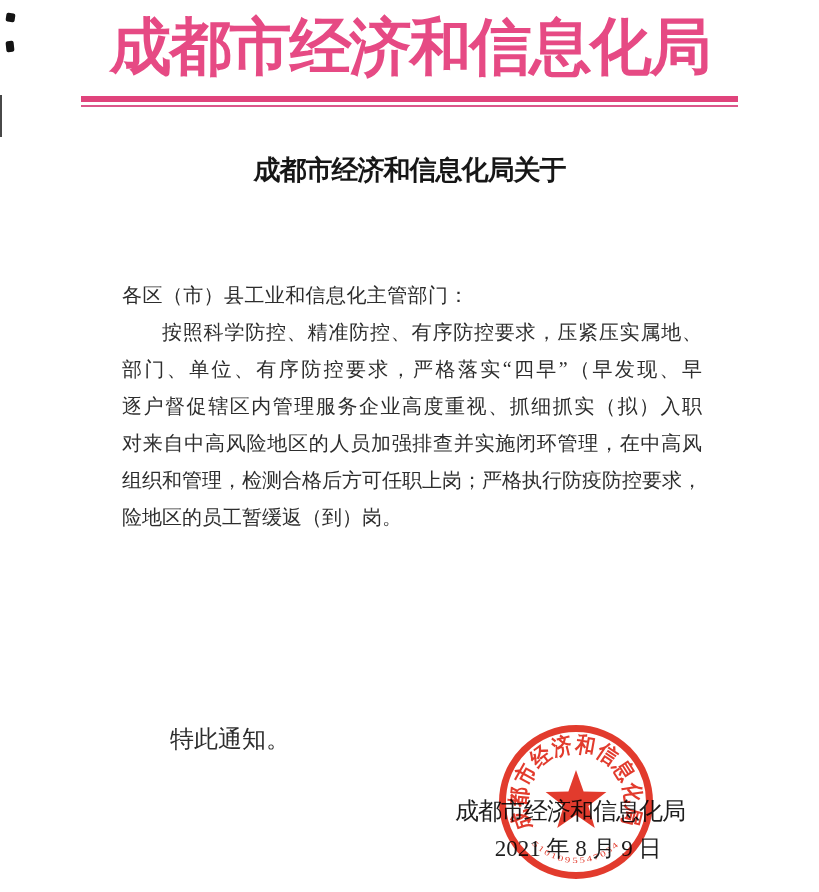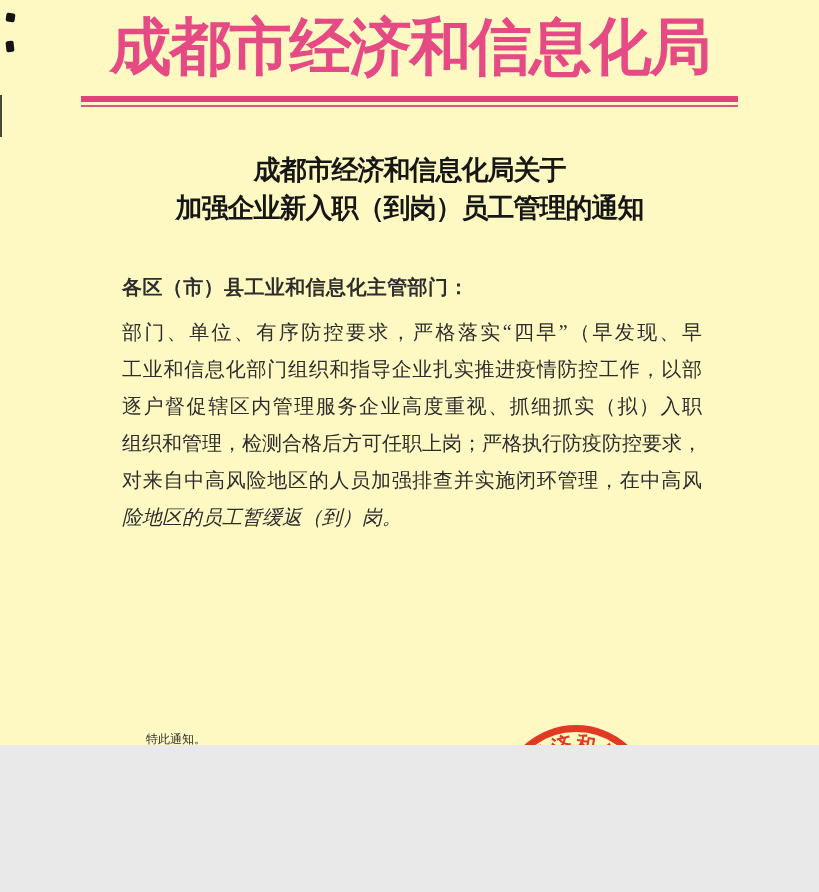--- a/index.html
+++ b/index.html
@@ -1,18 +1,18 @@
 <!DOCTYPE html>
 <html><head>
 <meta charset="utf-8">
 <style>
   html,body{margin:0;padding:0;background:#e9e9e9;}
   .page{
-    position:relative;width:819px;height:745px;margin:0 auto;
-    background:#fef9c3;overflow:hidden;
+    position:relative;width:819px;height:892px;margin:0 auto;
+    background:#ffffff;overflow:hidden;
     font-family:"Liberation Serif","DejaVu Serif",serif;
   }
   
   .speck{position:absolute;background:#141414;border-radius:2px;}
   .speck.s1{left:6px;top:13px;width:9px;height:9px;transform:rotate(8deg);}
   .speck.s2{left:6px;top:41px;width:8px;height:11px;transform:rotate(-6deg);}
   .edge-line{position:absolute;left:0;top:95px;width:2px;height:42px;background:#1a1a1a;opacity:.8;}
   
   .banner{
     position:absolute;top:12px;left:0;right:0;text-align:center;
@@ -21,33 +21,33 @@
   }
   .rule-thick{position:absolute;left:81px;top:96px;width:657px;height:6px;background:#e0437c;}
   .rule-thin{position:absolute;left:81px;top:105px;width:657px;height:2px;background:#db578a;}
   
   .doc-title{
     position:absolute;top:151px;left:0;right:0;text-align:center;
     font-size:27px;font-weight:bold;letter-spacing:-1px;line-height:38px;color:#161616;
   }
   
   .salutation{
-    position:absolute;top:269px;left:122px;width:580px;
-    font-size:20px;line-height:37px;color:#2d2d2d;letter-spacing:.4px;font-weight:bold;
+    position:absolute;top:277px;left:122px;width:580px;
+    font-size:20px;line-height:37px;color:#2d2d2d;letter-spacing:.4px;
   }
   .body-block{position:absolute;top:314px;left:122px;width:580px;}
   .body-line{
     font-size:20px;line-height:37px;color:#2d2d2d;
     text-align:justify;text-align-last:justify;white-space:nowrap;
   }
   .body-line.indent{text-indent:2em;}
-  .body-line.last{text-align-last:left;white-space:normal;font-style:italic;}
+  .body-line.last{text-align-last:left;white-space:normal;}
   .closing{
     position:absolute;top:721px;left:122px;width:580px;text-indent:2em;
-    font-size:12px;line-height:37px;color:#2d2d2d;
+    font-size:24px;line-height:37px;color:#2d2d2d;
   }
   
   .sig-agency{
     position:absolute;top:795px;right:134px;
     font-size:24px;letter-spacing:-1px;color:#1e1e1e;
   }
   .sig-date{
     position:absolute;top:833px;left:458px;width:240px;text-align:center;
     font-size:23px;color:#1e1e1e;
   }
@@ -66,30 +66,29 @@
   <div class="speck s1"></div>
   <div class="speck s2"></div>
   <div class="edge-line"></div>
 
   <div class="banner">成都市经济和信息化局</div>
   <div class="rule-thick"></div>
   <div class="rule-thin"></div>
 
   <div class="doc-title">
     <div>成都市经济和信息化局关于</div>
-    <div>加强企业新入职（到岗）员工管理的通知</div>
   </div>
 
   <div class="salutation">各区（市）县工业和信息化主管部门：</div>
   <div class="body-block" id="body-lines">
+      <div class="body-line indent">按照科学防控、精准防控、有序防控要求，压紧压实属地、</div>
       <div class="body-line">部门、单位、有序防控要求，严格落实“四早”（早发现、早</div>
-      <div class="body-line">工业和信息化部门组织和指导企业扎实推进疫情防控工作，以部</div>
       <div class="body-line">逐户督促辖区内管理服务企业高度重视、抓细抓实（拟）入职</div>
+      <div class="body-line">对来自中高风险地区的人员加强排查并实施闭环管理，在中高风</div>
       <div class="body-line">组织和管理，检测合格后方可任职上岗；严格执行防疫防控要求，</div>
-      <div class="body-line">对来自中高风险地区的人员加强排查并实施闭环管理，在中高风</div>
       <div class="body-line last">险地区的员工暂缓返（到）岗。</div>
     </div>
   <div class="closing">特此通知。</div>
 
   <div class="sig-agency">成都市经济和信息化局</div>
   <div class="sig-date">2021 年 8 月 9 日</div>
 
   <svg class="seal" viewBox="0 0 160 160" xmlns="http://www.w3.org/2000/svg">
     <defs>
       <path id="sealTopArc" d="M 36.7 105 A 50 50 0 1 1 123.3 105" fill="none"></path>

